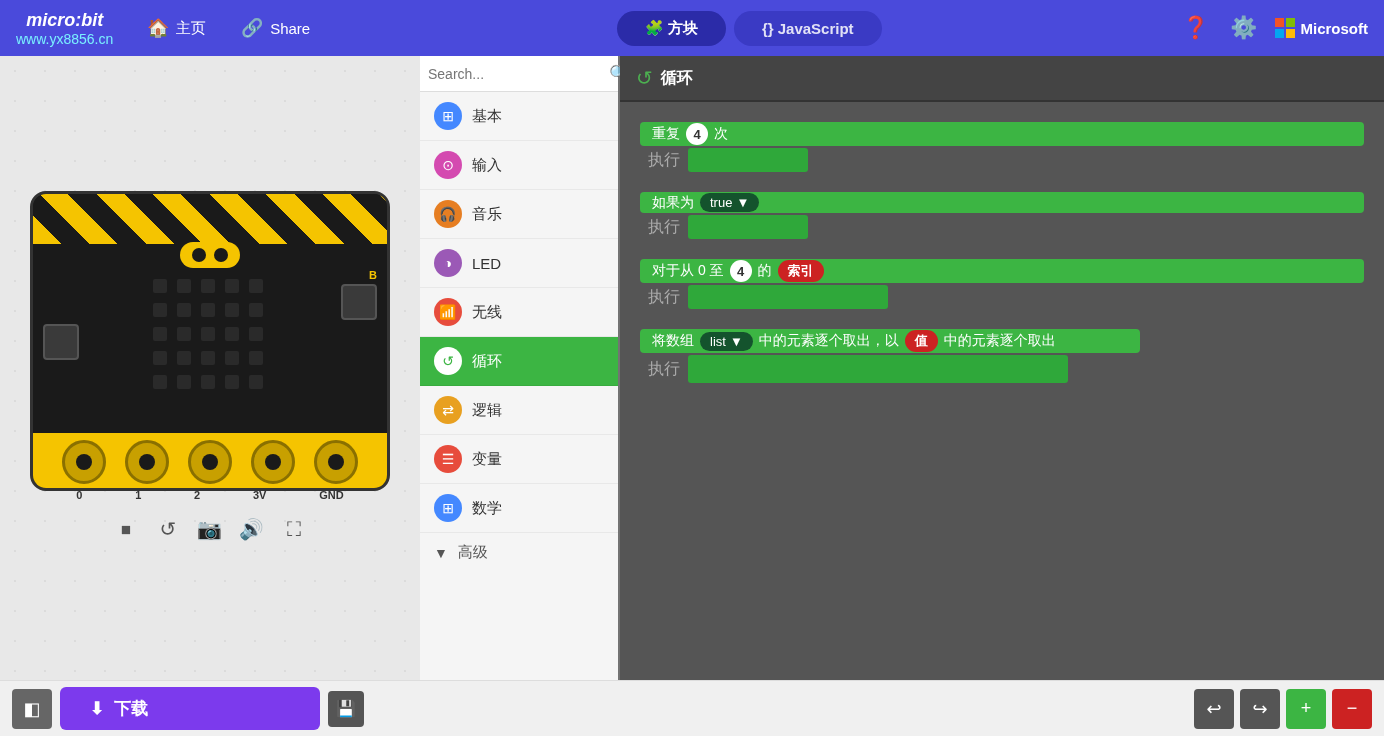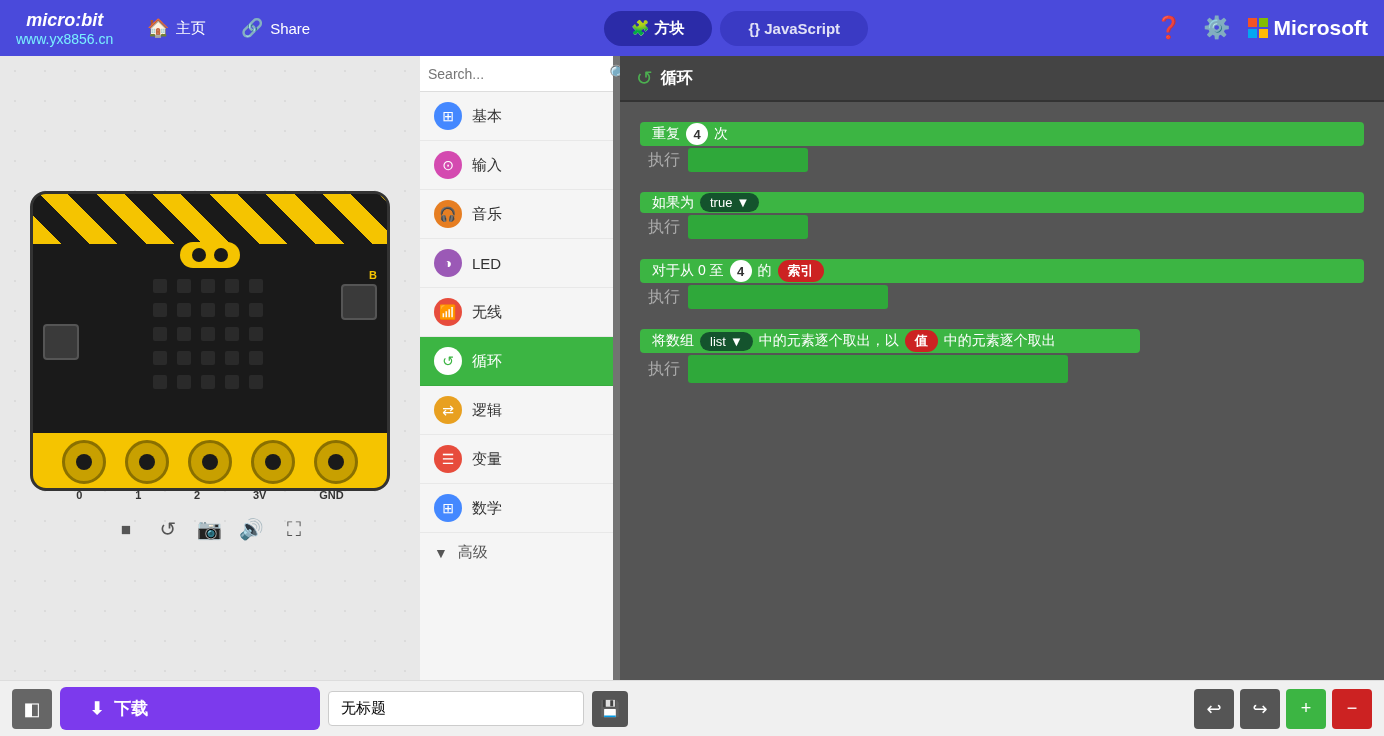--- a/index.html
+++ b/index.html
@@ -85,21 +85,21 @@
       align-items: center;
       justify-content: center;
       width: 36px;
       height: 36px;
     }
     .ms-logo {
       display: flex;
       align-items: center;
       gap: 6px;
       color: white;
-      font-size: 21px;
+      font-size: 15px;
       font-weight: 600;
     }
     .ms-grid {
       display: grid;
       grid-template-columns: 1fr 1fr;
       gap: 2px;
       width: 20px;
       height: 20px;
     }
     .ms-grid div { width: 9px; height: 9px; }
@@ -258,21 +258,21 @@
       height: 32px;
       display: flex;
       align-items: center;
       justify-content: center;
     }
 
     
     .palette {
       width: 200px;
       background: #f5f5f5;
-      border-right: 7px solid #737373;
+      border-right: 2px solid #737373;
       display: flex;
       flex-direction: column;
     }
     .search-bar {
       padding: 8px;
       border-bottom: 1px solid #ddd;
       display: flex;
       align-items: center;
       background: white;
     }
@@ -722,21 +722,20 @@
 
 <div class="bottombar">
   <button class="toggle-sim-btn">
     <span>◧</span>
   </button>
   <button class="download-btn">
     <span>⬇</span>
     <span>下载</span>
   </button>
   <div class="filename-area">
-    <input class="filename-input" type="text" value="无标题" style="">
     <button class="save-icon-btn">
       <span>💾</span>
     </button>
   </div>
   <div class="bottom-right">
     <button class="br-btn">
       <span>↩</span>
     </button>
     <button class="br-btn">
       <span>↪</span>

